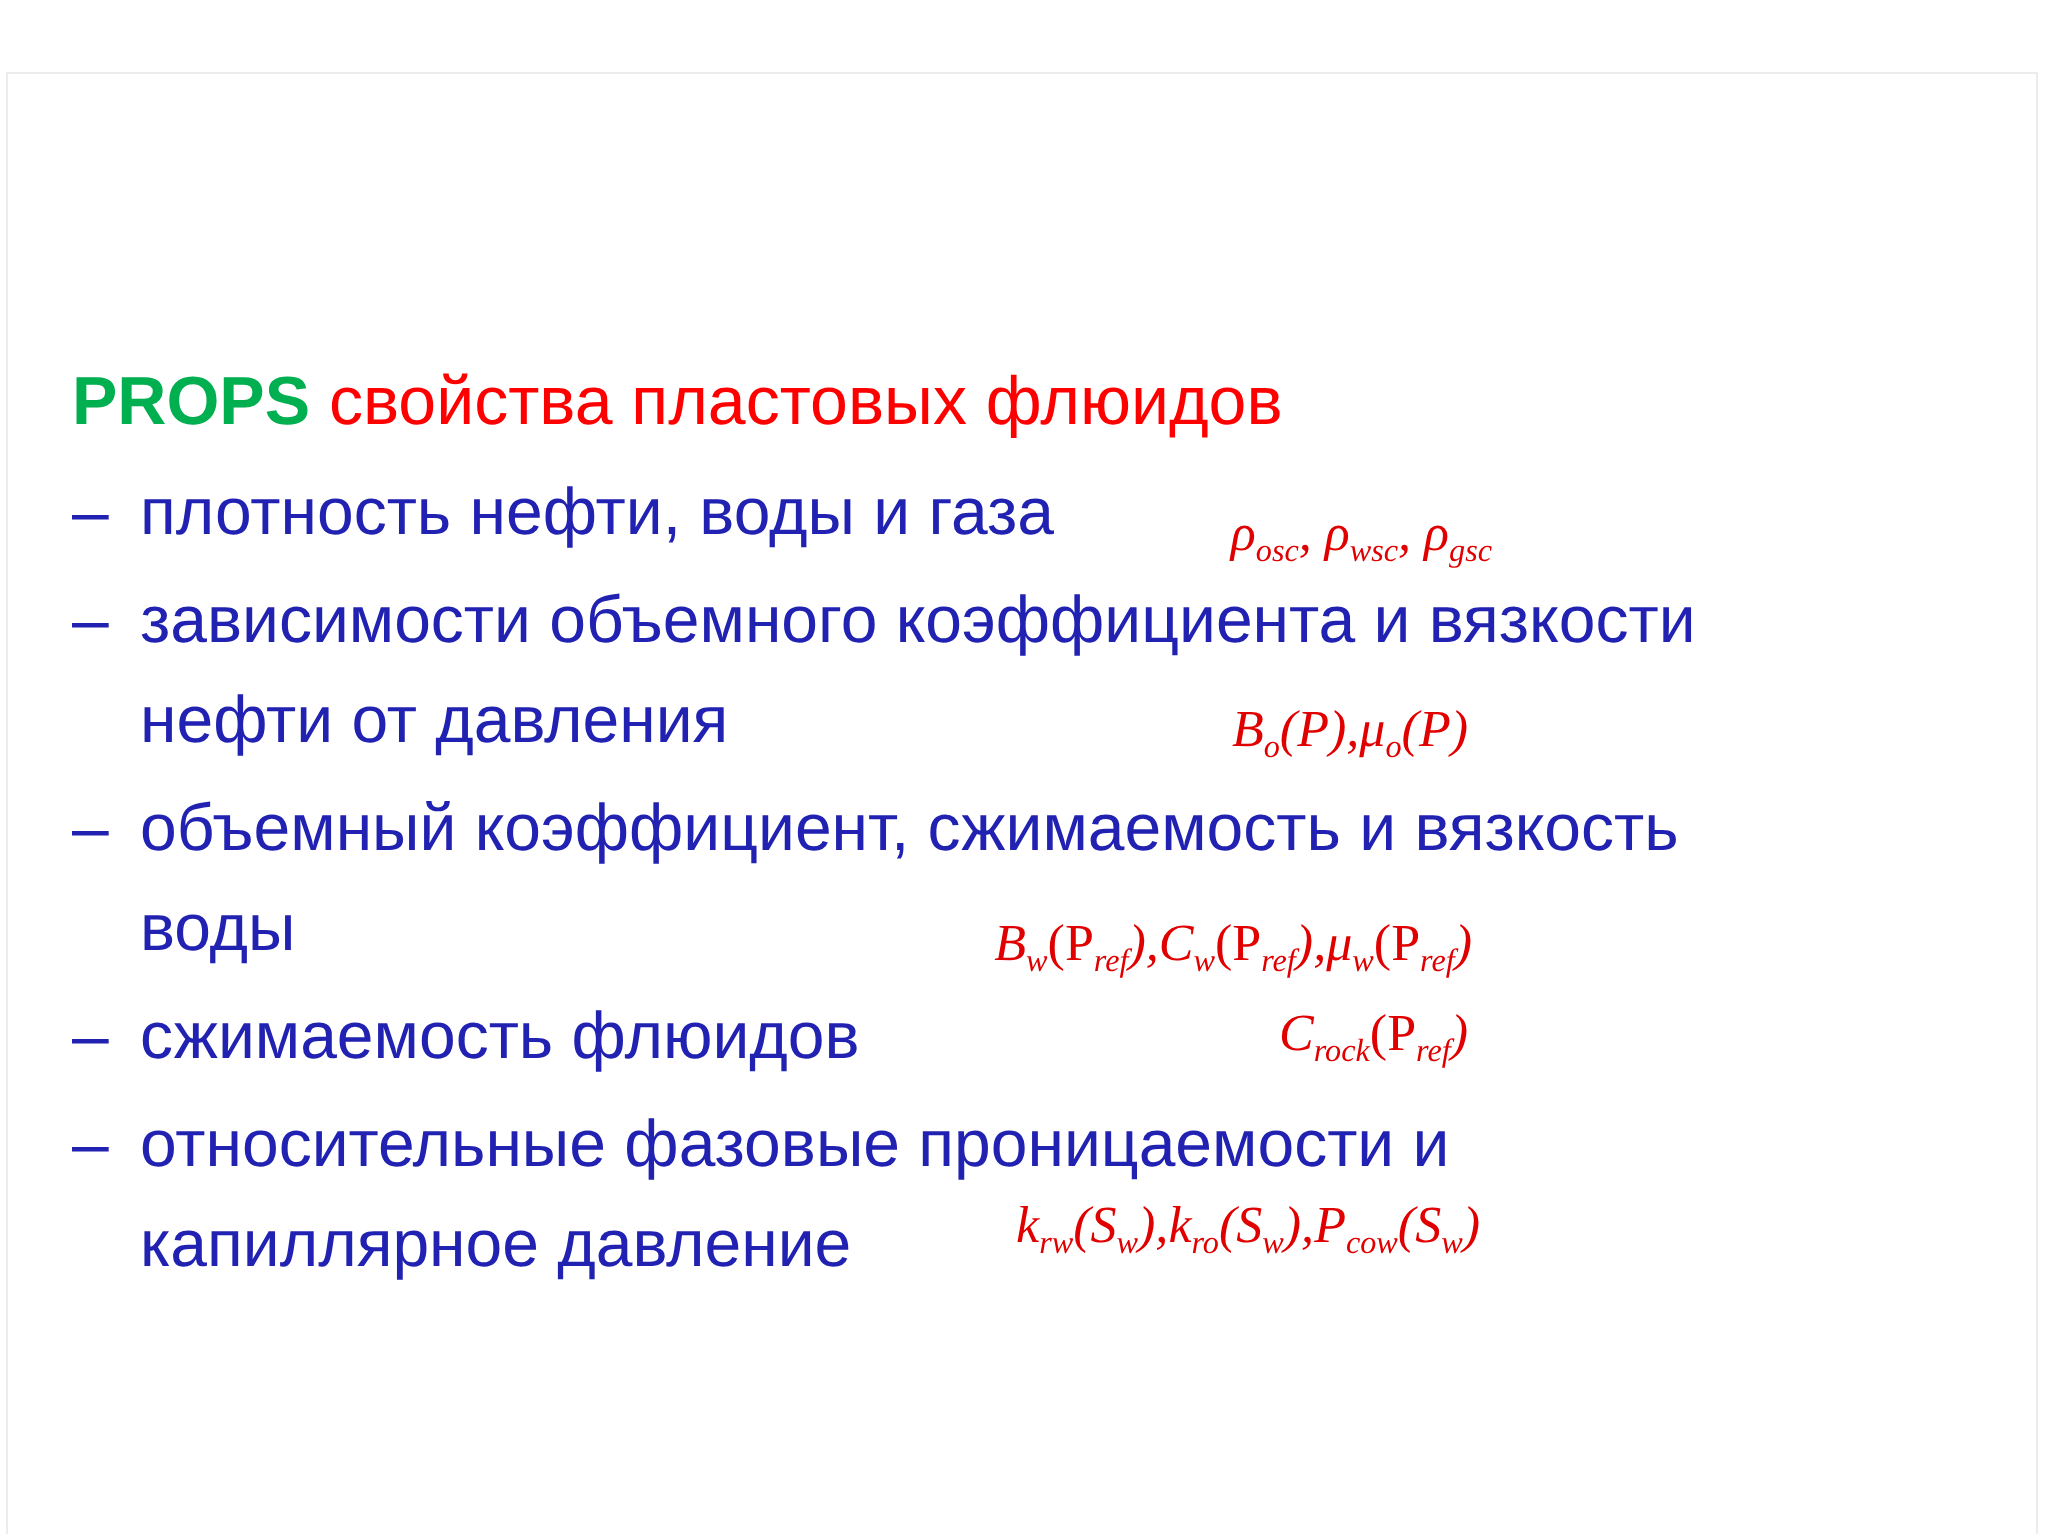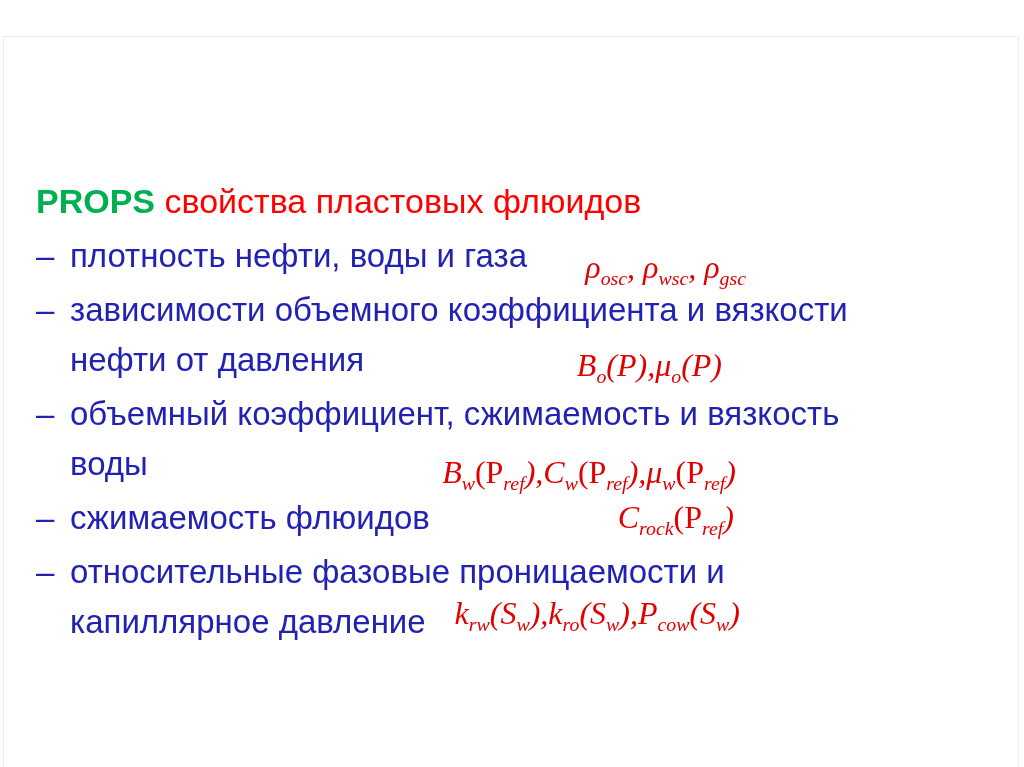--- a/index.html
+++ b/index.html
@@ -46,31 +46,31 @@
   }
   .bullet .btxt{
     flex:1 1 auto;
     white-space:pre-line;
   }
   .formula{
     position:absolute;
     font-family:"Liberation Serif","DejaVu Serif",serif;
     font-style:italic;
     color:var(--formula-red,#E10000);
-    font-size:32px;line-height:40px;
+    font-size:26px;line-height:40px;
     white-space:nowrap;
   }
   .formula .sub{
     font-size:0.62em;
     vertical-align:-0.35em;
     letter-spacing:0;
   }
   .formula .up{font-style:normal;}
   .f-densities{top:214px;right:72px;}
-  .f-oil{top:312px;right:96px;}
+  .f-oil{top:312px;right:84px;}
   .f-water{top:419px;right:82px;}
   .f-rock{top:464px;right:84px;}
   .f-relperm{top:560px;right:78px;}
 </style>
 </head>
 <body>
 
 <div class="slide">
   <div class="frame"></div>
 

